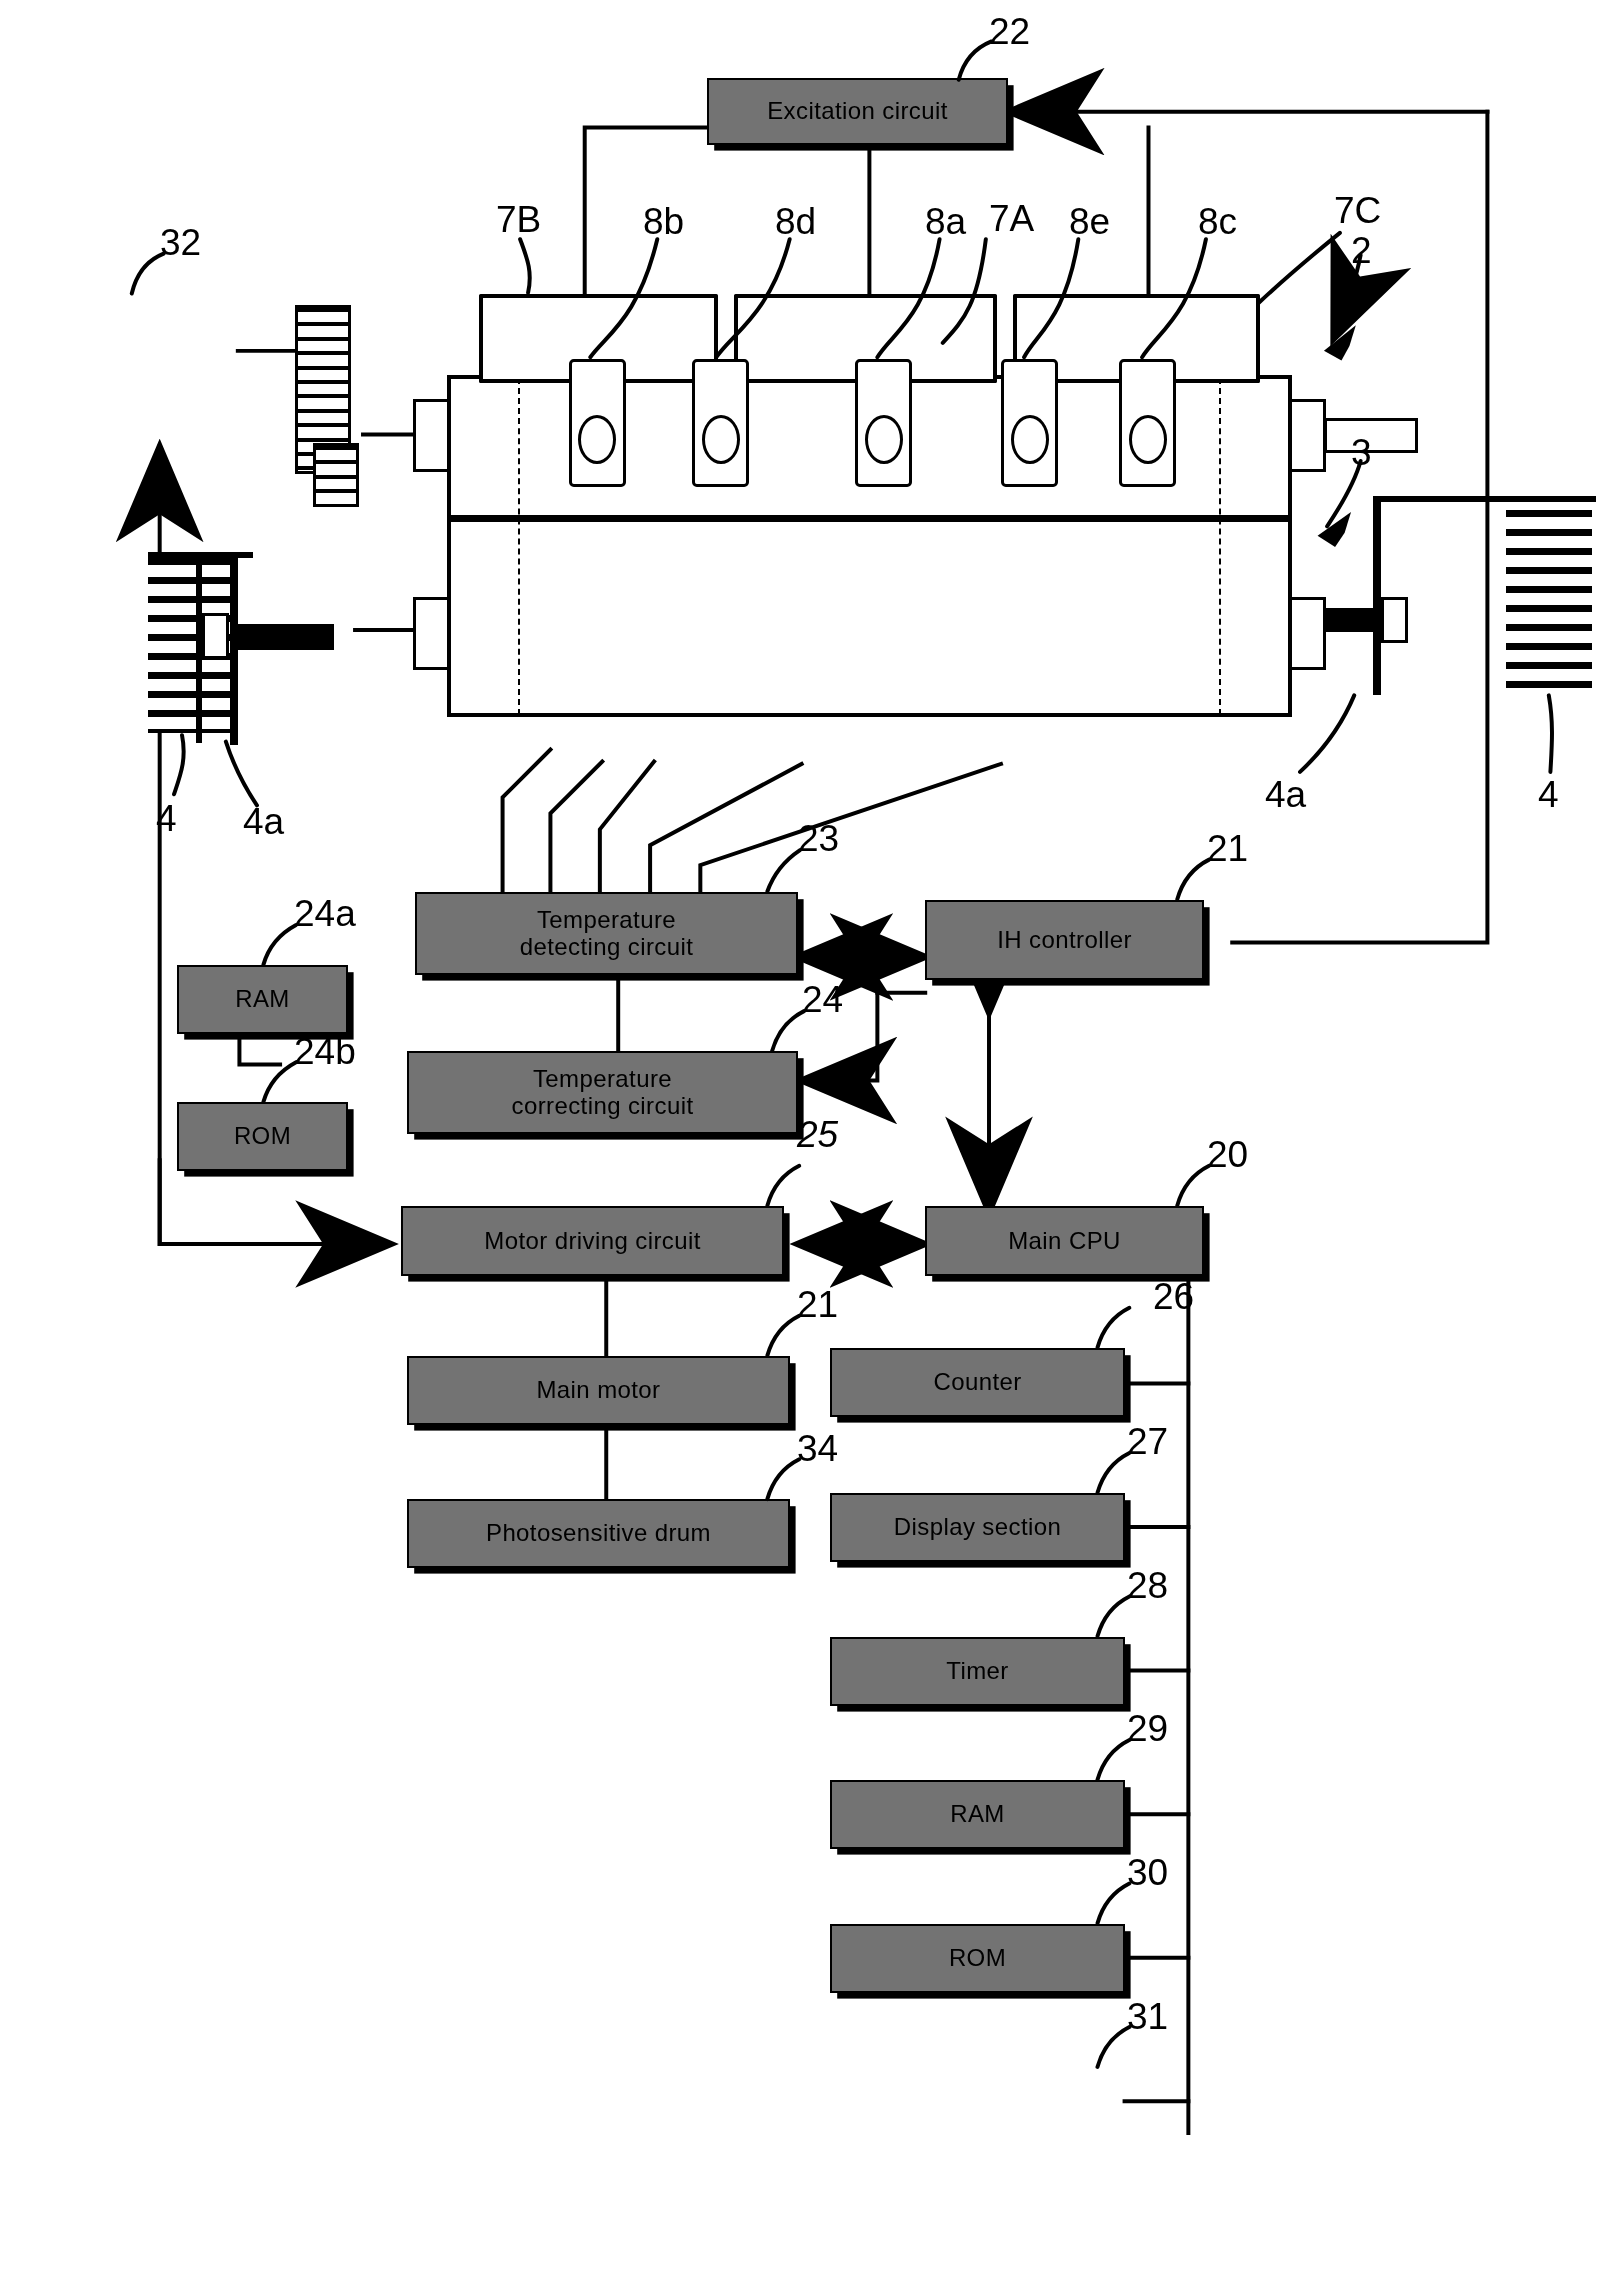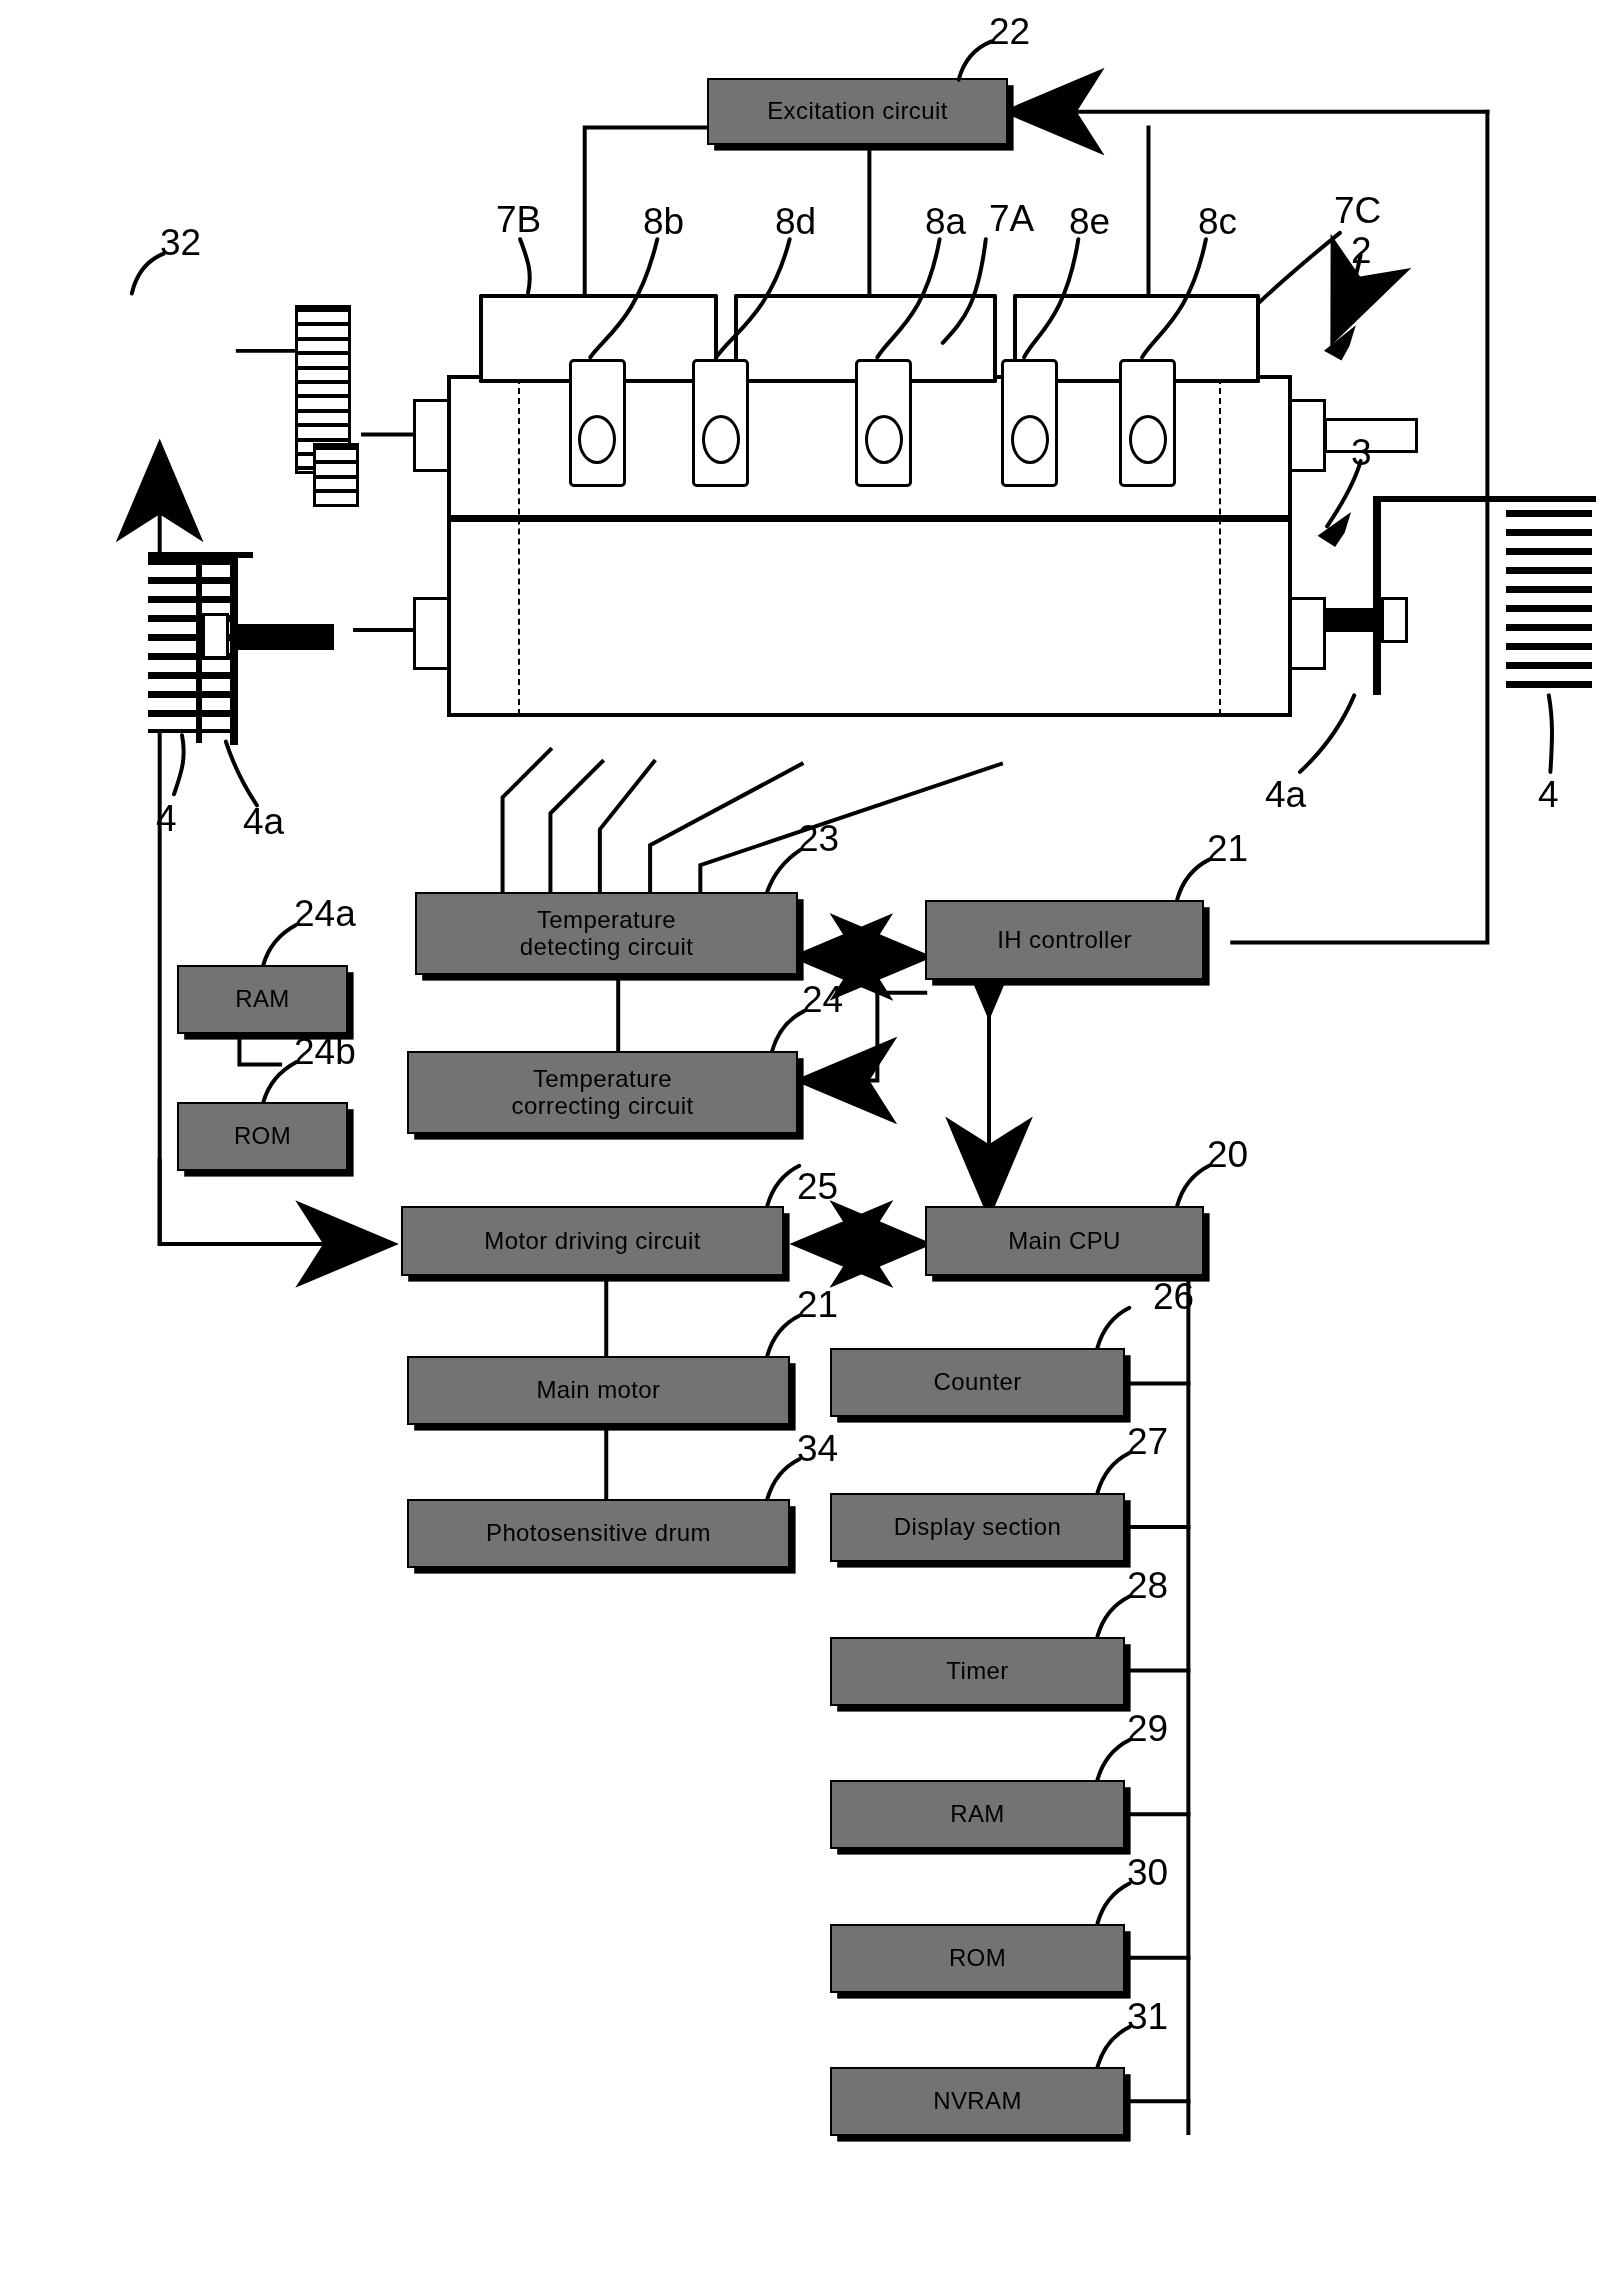--- a/index.html
+++ b/index.html
@@ -215,23 +215,20 @@
   </div>
 
   <div class="blk" style="left:830px;top:1780px;width:295px;height:69px;">
     <span>RAM</span>
   </div>
 
   <div class="blk" style="left:830px;top:1924px;width:295px;height:69px;">
     <span>ROM</span>
   </div>
 
-  <div class="blk" style="left:830px;top:2067px;width:295px;height:69px;">
-    <span>NVRAM</span>
-  </div>
 
   <svg width="1612" height="2295" style="position:absolute;left:0;top:0;pointer-events:none;" viewBox="0 0 2021 2878">
     <g stroke="#000" stroke-width="5" fill="none" stroke-linecap="round">
 
       <path d="M1202,100 C1210,70 1228,58 1243,52"></path>
 
       <path d="M165,368 C172,338 190,324 205,318"></path>
 
       <path d="M662,367 C668,340 660,322 652,300"></path>
 
@@ -303,21 +300,21 @@
     </g>
   </svg>
 
   <div class="ref" style="left:989px;top:11px;">22</div>
   <div class="ref" style="left:160px;top:222px;">32</div>
   <div class="ref" style="left:798px;top:818px;">23</div>
   <div class="ref" style="left:1207px;top:828px;">21</div>
   <div class="ref" style="left:294px;top:893px;">24a</div>
   <div class="ref" style="left:802px;top:979px;">24</div>
   <div class="ref" style="left:294px;top:1031px;">24b</div>
-  <div class="ref" style="left:797px;top:1166px;">25</div>
+  <div class="ref" style="left:797px;top:1114px;font-style:italic;">25</div>
   <div class="ref" style="left:1207px;top:1134px;">20</div>
   <div class="ref" style="left:797px;top:1284px;">21</div>
   <div class="ref" style="left:1153px;top:1276px;">26</div>
   <div class="ref" style="left:797px;top:1428px;">34</div>
   <div class="ref" style="left:1127px;top:1421px;">27</div>
   <div class="ref" style="left:1127px;top:1565px;">28</div>
   <div class="ref" style="left:1127px;top:1708px;">29</div>
   <div class="ref" style="left:1127px;top:1852px;">30</div>
   <div class="ref" style="left:1127px;top:1996px;">31</div>
 

